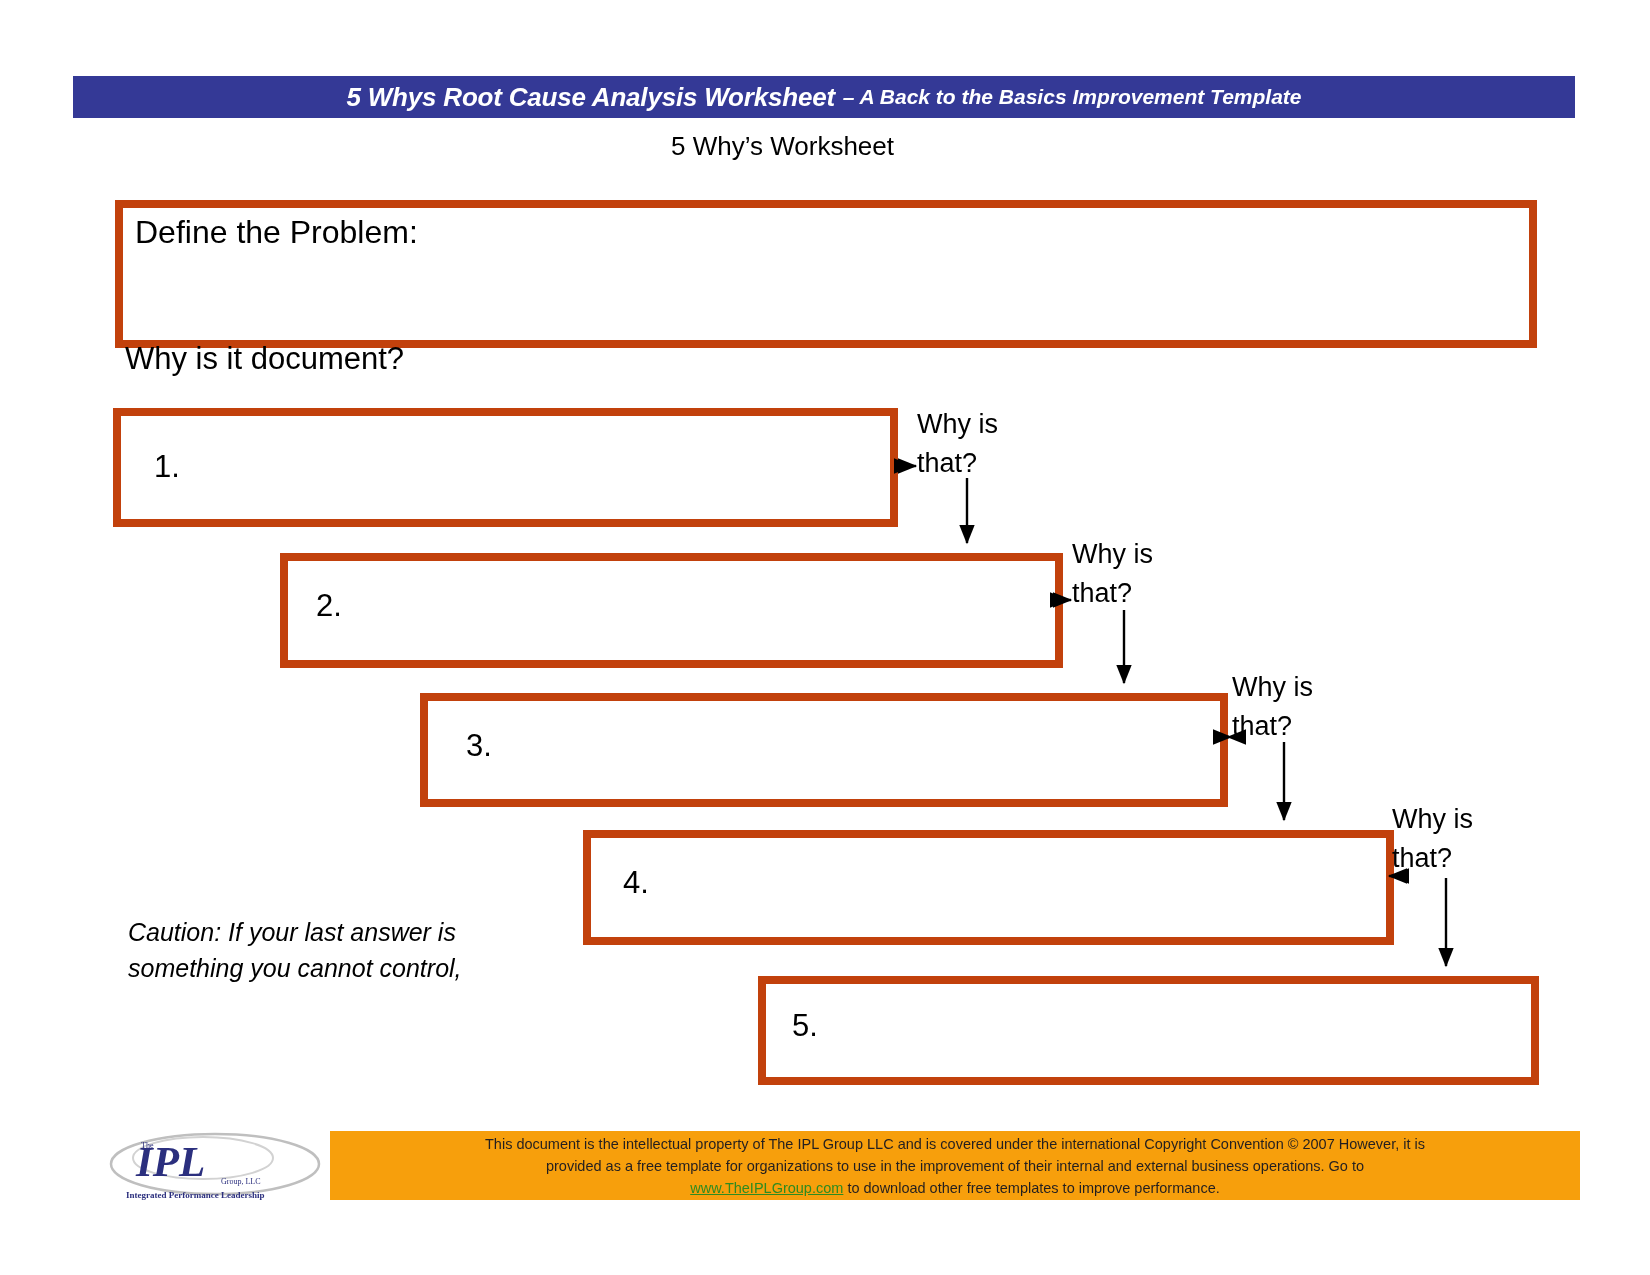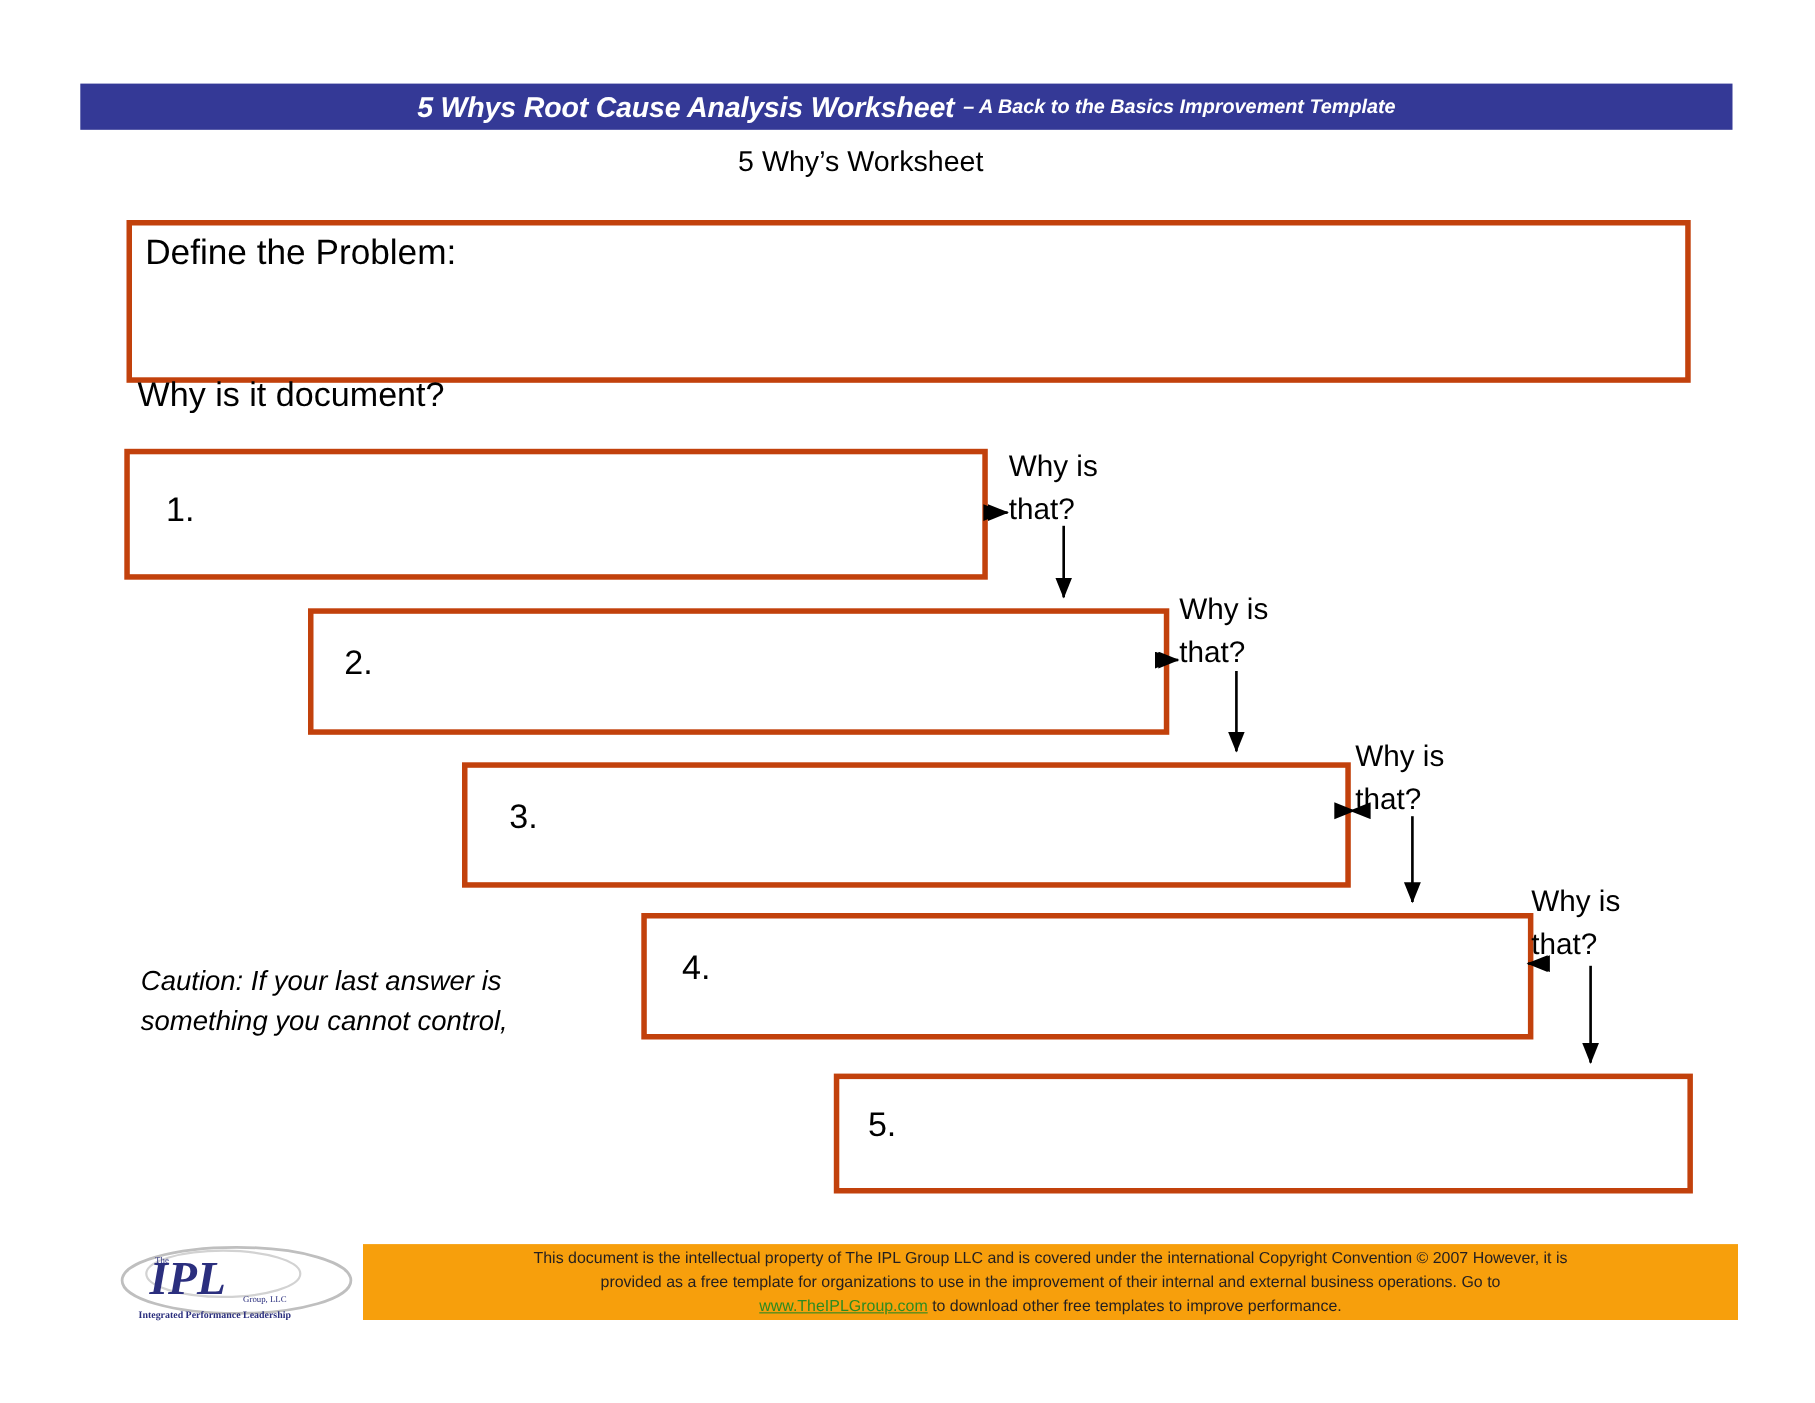--- a/index.html
+++ b/index.html
@@ -34,41 +34,41 @@
   }
   .banner-main {
     color: #ffffff;
     font-size: 26px;
     font-style: italic;
     font-weight: bold;
     letter-spacing: -0.2px;
   }
   .banner-sub {
     color: #ffffff;
-    font-size: 18px;
+    font-size: 21px;
     font-style: italic;
     font-weight: bold;
     margin-left: 8px;
   }
 
   
   .page-title {
     position: absolute;
     left: 0;
     top: 131px;
     width: 1565px;
     text-align: center;
     font-size: 26px;
     color: #000;
   }
 
   
   .abox {
     position: absolute;
-    border: 5px solid #c2410c;
+    border: 8px solid #c2410c;
     background: #fff;
     box-sizing: border-box;
   }
   .abox-num {
     position: absolute;
     font-size: 31px;
     color: #000;
   }
 
   
@@ -123,21 +123,21 @@
   #why3 { left: 1232px; top: 668px; }
   #why4 { left: 1392px; top: 800px; }
 
   
   .arrow { position: absolute; }
 
   
   .caution {
     position: absolute;
     left: 128px;
-    top: 874px;
+    top: 914px;
     width: 400px;
   }
   .caution-l1, .caution-l2 {
     font-size: 25px;
     font-style: italic;
     line-height: 36px;
     color: #000;
     display: block;
     white-space: nowrap;
   }

